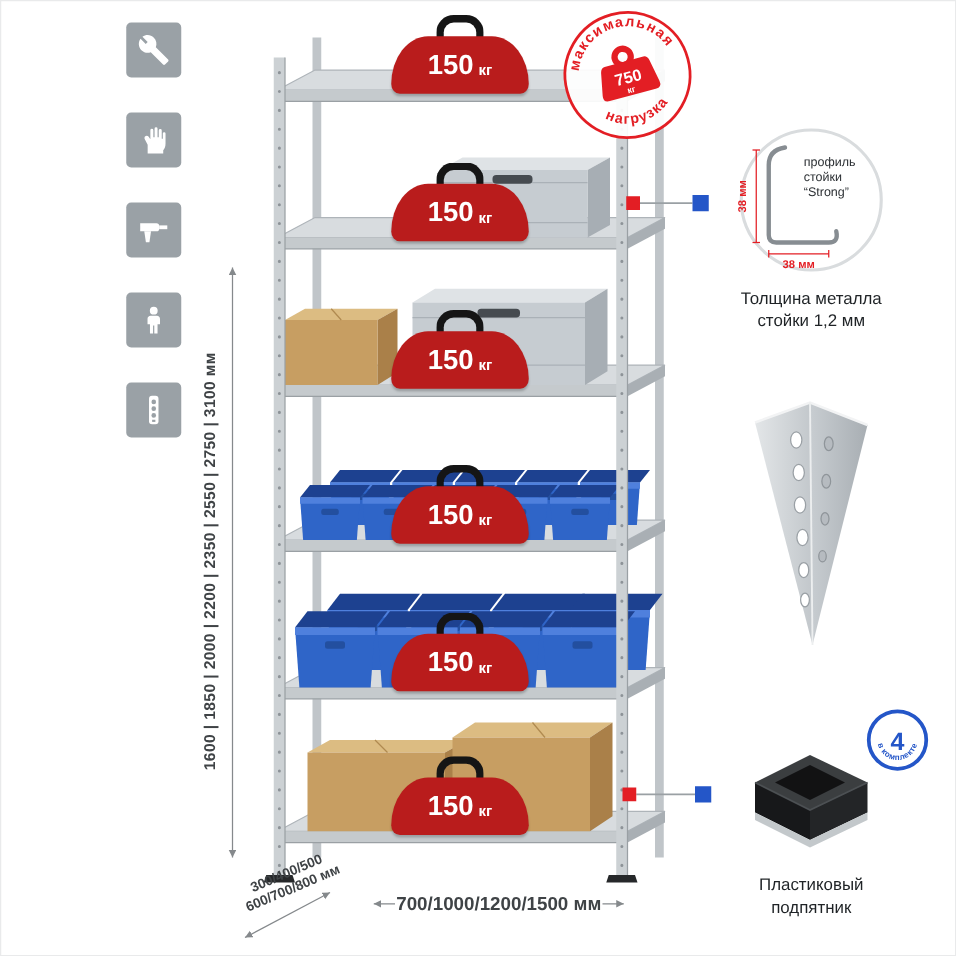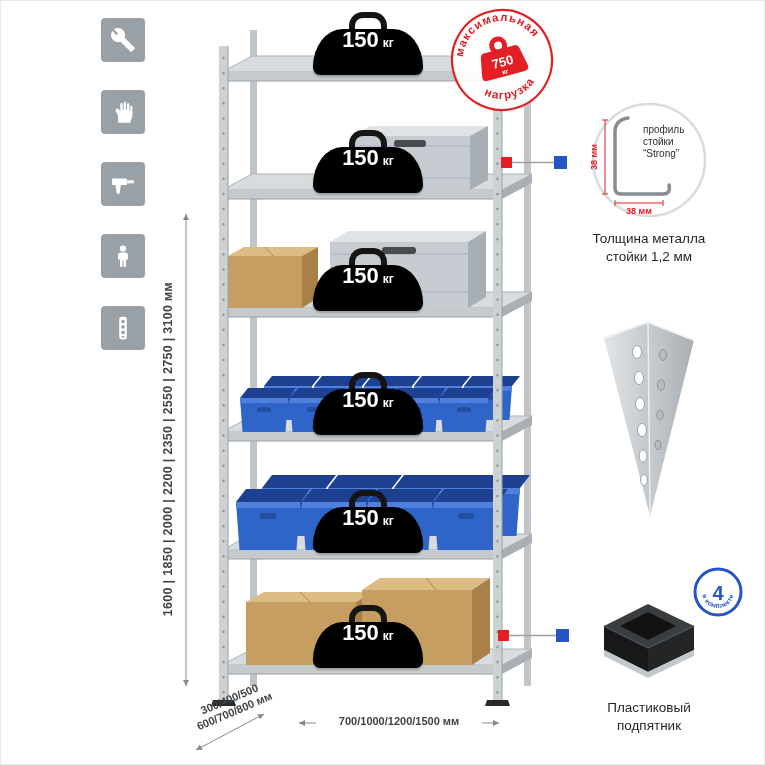--- a/index.html
+++ b/index.html
@@ -7,30 +7,30 @@
   svg.scene{position:absolute;left:0;top:0;}
   svg text{font-family:"Liberation Sans",sans-serif;}
 
   
   .icon-tile{position:absolute;left:101px;width:44px;height:44px;background:#9aa1a6;border-radius:4px;
              display:flex;align-items:center;justify-content:center;}
 
   
   .weight-badge{position:absolute;width:110px;text-align:center;z-index:3;}
   .wb-handle{width:26px;height:16px;border:6px solid #151515;border-bottom:0;border-radius:14px 14px 0 0;margin:0 auto -5px;}
-  .wb-body{height:46px;background:#000000;border-radius:34px 34px 8px 8px / 44px 44px 9px 9px;color:#fff;
-           display:flex;justify-content:center;gap:4px;box-shadow:0 2px 2px rgba(0,0,0,.22);}
+  .wb-body{height:46px;background:#b91c1c;border-radius:34px 34px 8px 8px / 44px 44px 9px 9px;color:#fff;
+           display:flex;align-items:center;justify-content:center;gap:4px;box-shadow:0 2px 2px rgba(0,0,0,.22);}
   .wb-val{font-size:22px;font-weight:bold;line-height:1;}
   .wb-unit{font-size:12px;font-weight:bold;margin-top:8px;line-height:1;}
 
   
   .dim-height{position:absolute;left:-73px;top:442px;width:482px;transform:rotate(-90deg);text-align:center;
               font-size:12.5px;font-weight:bold;color:#3f4346;letter-spacing:.3px;z-index:2;}
   .dim-width{position:absolute;left:314px;top:715px;width:170px;text-align:center;
-             font-size:11px;font-weight:bold;color:#3f4346;z-index:2;}
+             font-size:15px;font-weight:bold;color:#3f4346;z-index:2;}
   .dim-depth{position:absolute;left:181px;top:713px;width:100px;transform:rotate(-23deg);transform-origin:left top;
              text-align:center;font-size:11px;font-weight:bold;color:#3f4346;line-height:13px;z-index:2;}
 
   
   .red-dim{font-size:9px;font-weight:bold;fill:#e31e24;}
   .pc-label{font-size:10px;fill:#2b2f33;}
   .caption{font-size:13.5px;fill:#1f2326;}
   .stamp-arc{font-size:11.5px;font-weight:bold;fill:#e31e24;letter-spacing:1.1px;}
   .stamp-val{font-size:13px;font-weight:bold;fill:#fff;}
   .stamp-unit{font-size:7px;font-weight:bold;fill:#fff;}

